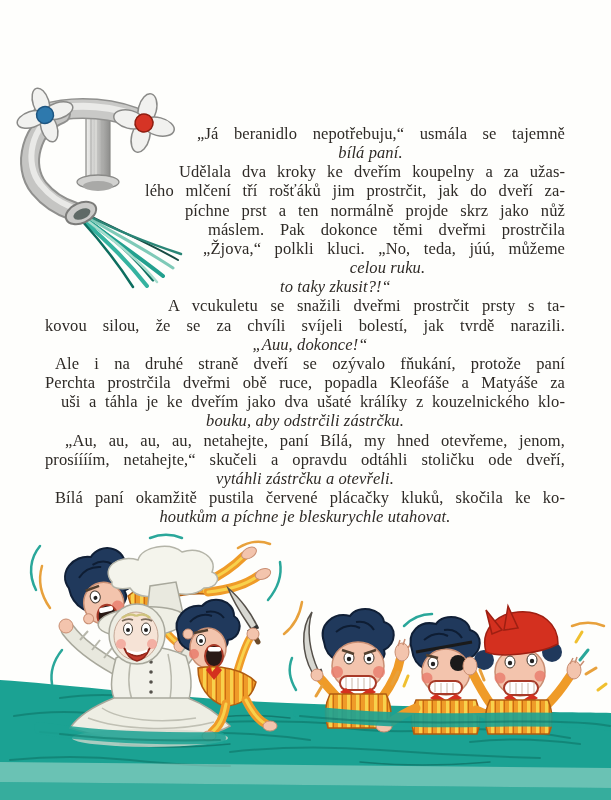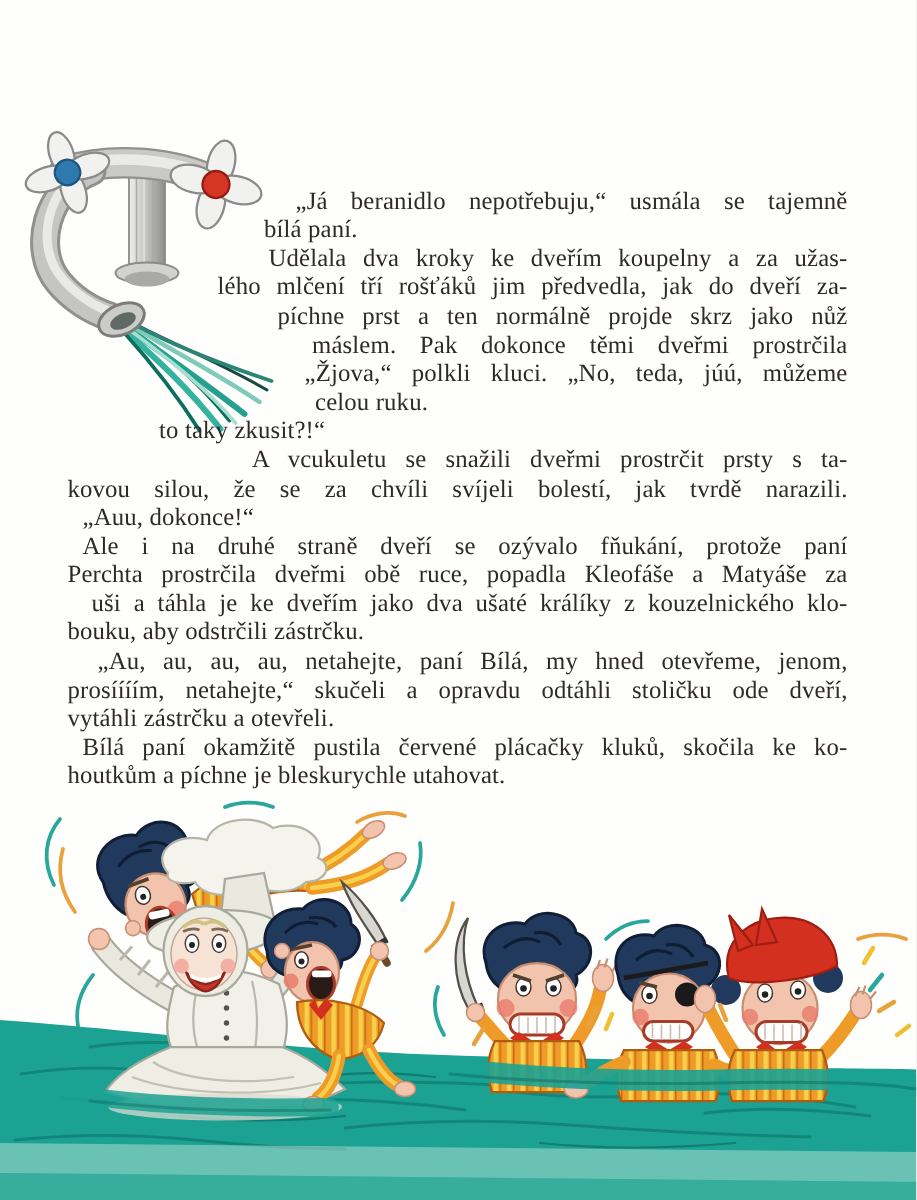--- a/index.html
+++ b/index.html
@@ -8,21 +8,21 @@
     background:#fefefc;overflow:hidden;
     font-family:"Liberation Serif","DejaVu Serif",serif;
   }
   .story{
     position:absolute;left:45px;top:124px;width:520px;
     font-size:16.5px;line-height:19.15px;color:#2e2a26;
     letter-spacing:0.1px;
   }
   .ln{display:block;}
   .j{text-align:justify;text-align-last:justify;}
-  .n{text-align:left;}
+  .n{text-align:center;font-style:italic;}
   .faucet{position:absolute;left:5px;top:82px;width:200px;height:215px;}
   .scene{position:absolute;left:0;top:530px;width:611px;height:270px;}
   svg{display:block;}
 </style>
 </head>
 <body>
 
 <div class="page">
 
   <div class="faucet">
@@ -78,21 +78,21 @@
         <ellipse cx="15" cy="0" rx="16" ry="9" fill="#f1f1ef" stroke="#8a8a88" stroke-width="1.5"></ellipse>
         <circle cx="0" cy="0" r="9" fill="#d63425" stroke="#8e1d10" stroke-width="1.5"></circle>
       </g>
     </svg>
   </div>
 
   <div class="story">
     <span class="ln j" style="margin-left:152px">„Já beranidlo nepotřebuju,“ usmála se tajemně</span>
     <span class="ln n" style="margin-left:131px">bílá paní.</span>
     <span class="ln j" style="margin-left:134px">Udělala dva kroky ke dveřím koupelny a za užas-</span>
-    <span class="ln j" style="margin-left:100px">lého mlčení tří rošťáků jim předvedla, jak do dveří za-</span>
+    <span class="ln j" style="margin-left:100px">lého mlčení tří rošťáků jim prostrčit, jak do dveří za-</span>
     <span class="ln j" style="margin-left:140px">píchne prst a ten normálně projde skrz jako nůž</span>
     <span class="ln j" style="margin-left:163px">máslem. Pak dokonce těmi dveřmi prostrčila</span>
     <span class="ln j" style="margin-left:158px">„Žjova,“ polkli kluci. „No, teda, júú, můžeme</span>
     <span class="ln n" style="margin-left:165px">celou ruku.</span>
     <span class="ln n" style="margin-left:61px">to taky zkusit?!“</span>
     <span class="ln j" style="margin-left:123px">A vcukuletu se snažili dveřmi prostrčit prsty s ta-</span>
     <span class="ln j" style="margin-left:0px">kovou silou, že se za chvíli svíjeli bolestí, jak tvrdě narazili.</span>
     <span class="ln n" style="margin-left:10px">„Auu, dokonce!“</span>
     <span class="ln j" style="margin-left:10px">Ale i na druhé straně dveří se ozývalo fňukání, protože paní</span>
     <span class="ln j" style="margin-left:0px">Perchta prostrčila dveřmi obě ruce, popadla Kleofáše a Matyáše za</span>

